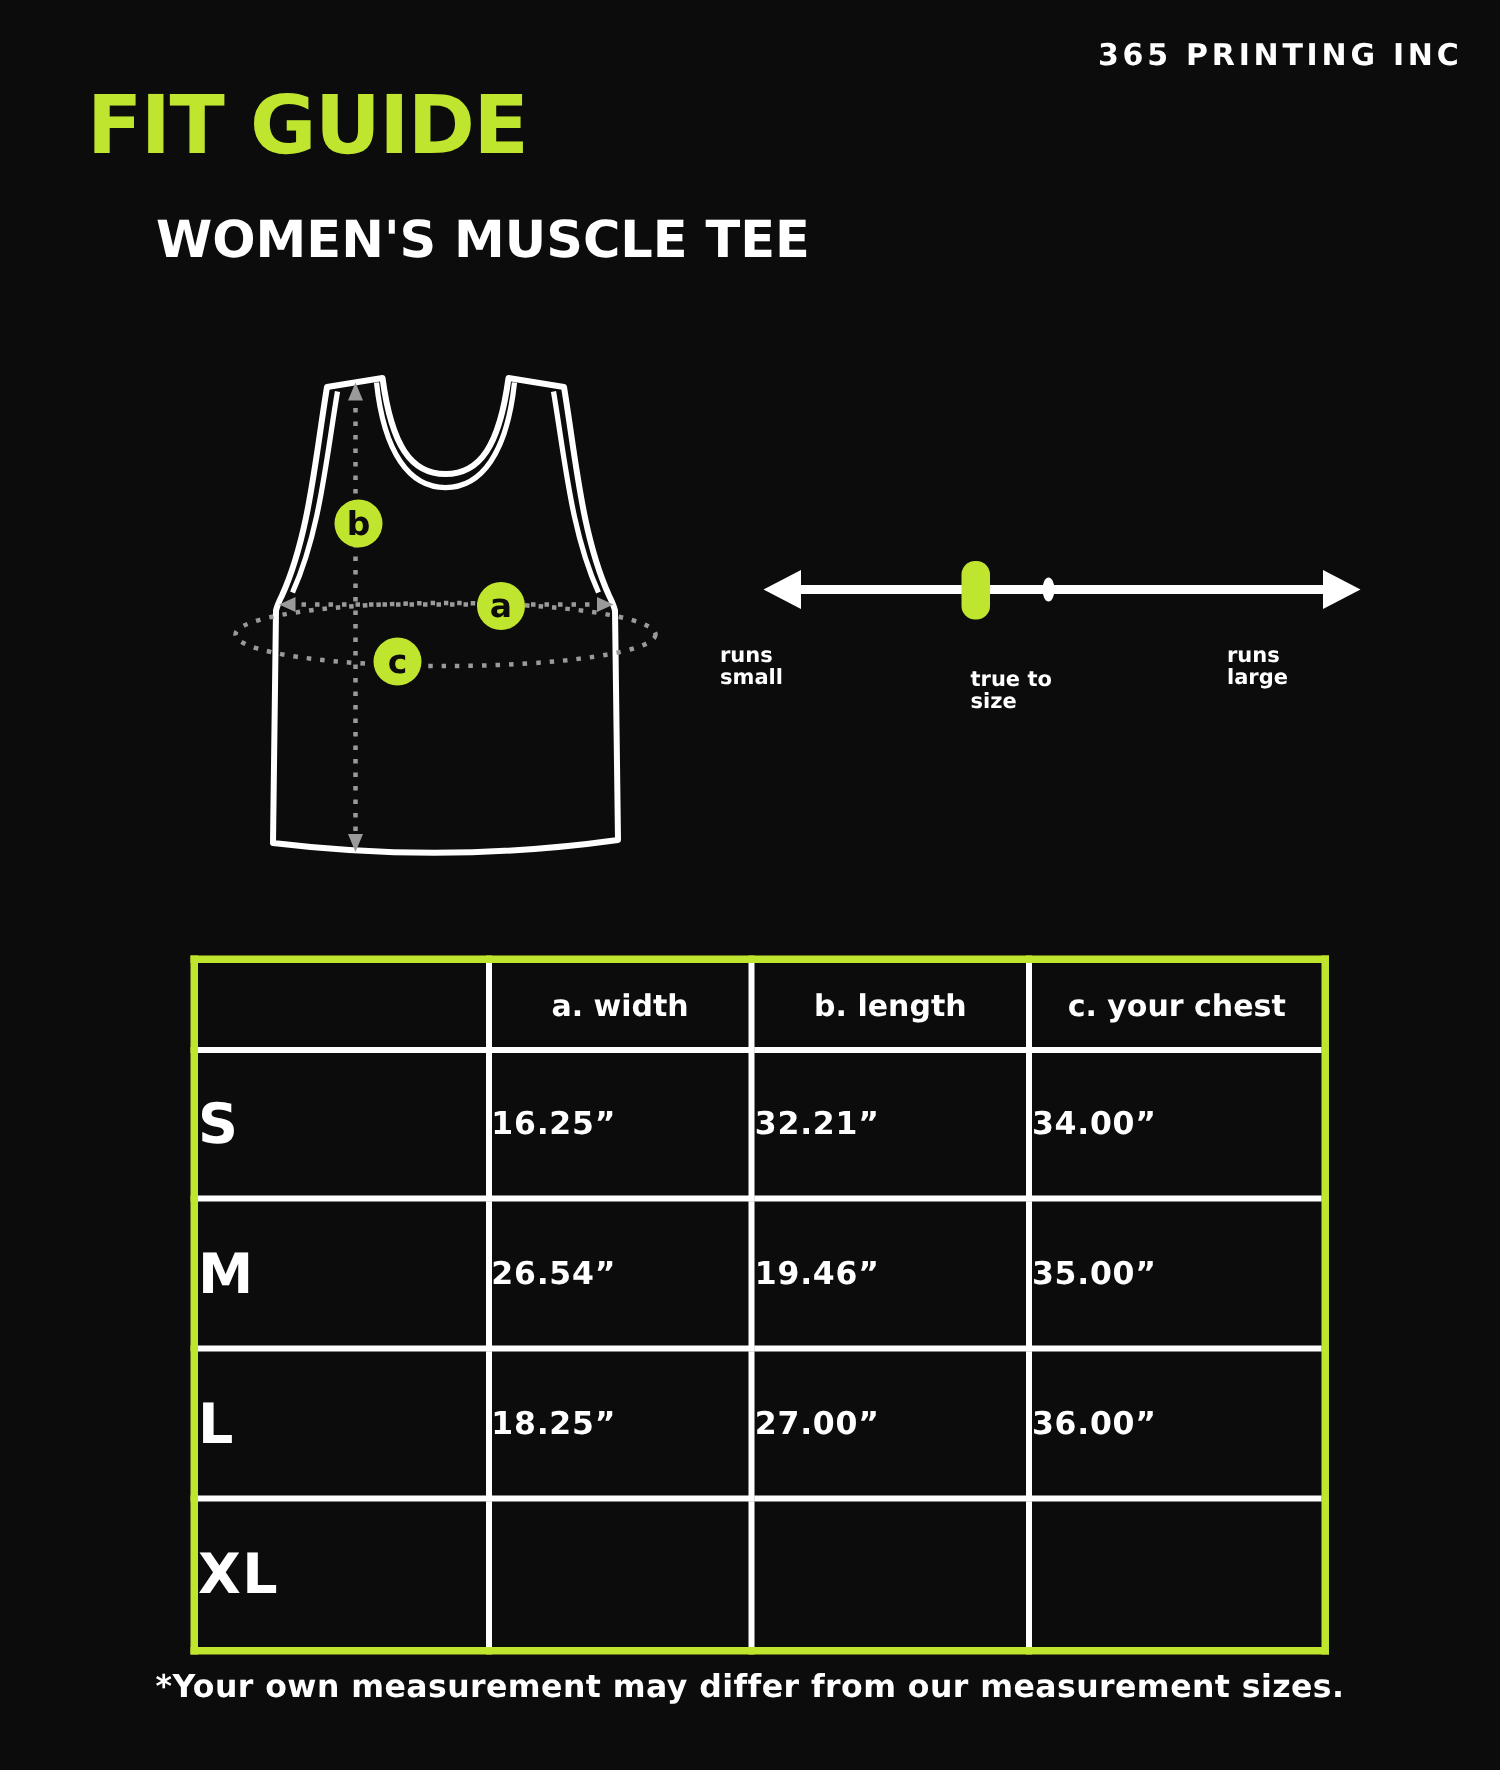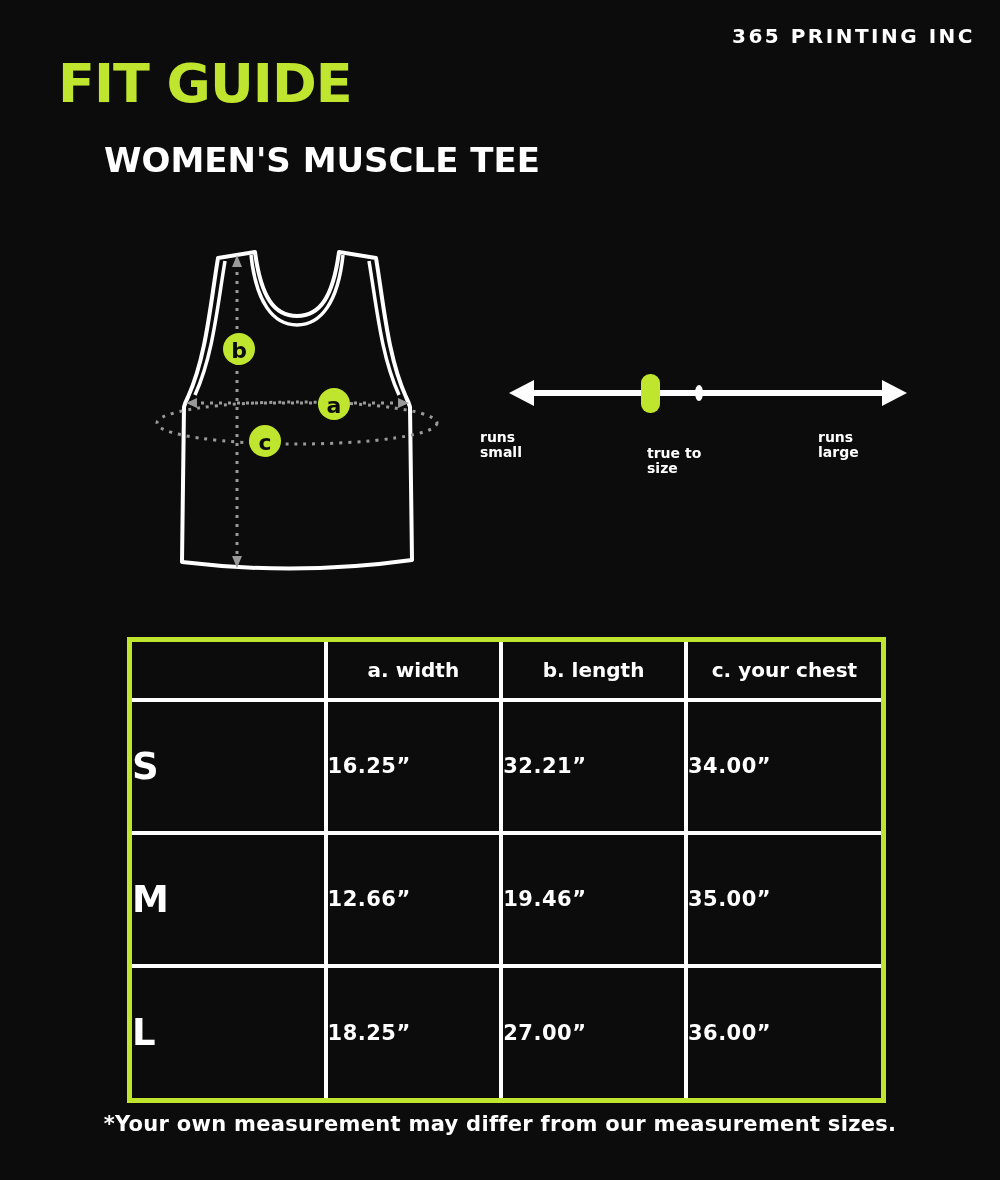--- a/index.html
+++ b/index.html
@@ -153,26 +153,32 @@
       <th class="col-head">c. your chest</th>
     </tr>
     <tr>
       <td class="size-cell">S</td>
       <td class="val-cell">16.25”</td>
       <td class="val-cell">32.21”</td>
       <td class="val-cell">34.00”</td>
     </tr>
     <tr>
       <td class="size-cell">M</td>
-      <td class="val-cell">12.66”</td>
+      <td class="val-cell">26.54”</td>
       <td class="val-cell">19.46”</td>
       <td class="val-cell">35.00”</td>
     </tr>
     <tr>
       <td class="size-cell">L</td>
       <td class="val-cell">18.25”</td>
       <td class="val-cell">27.00”</td>
       <td class="val-cell">36.00”</td>
     </tr>
+    <tr>
+      <td class="size-cell">XL</td>
+      <td class="val-cell"></td>
+      <td class="val-cell"></td>
+      <td class="val-cell"></td>
+    </tr>
   </tbody>
 </table>
 
 <div class="footnote">*Your own measurement may differ from our measurement sizes.</div>
 
 </body></html>

